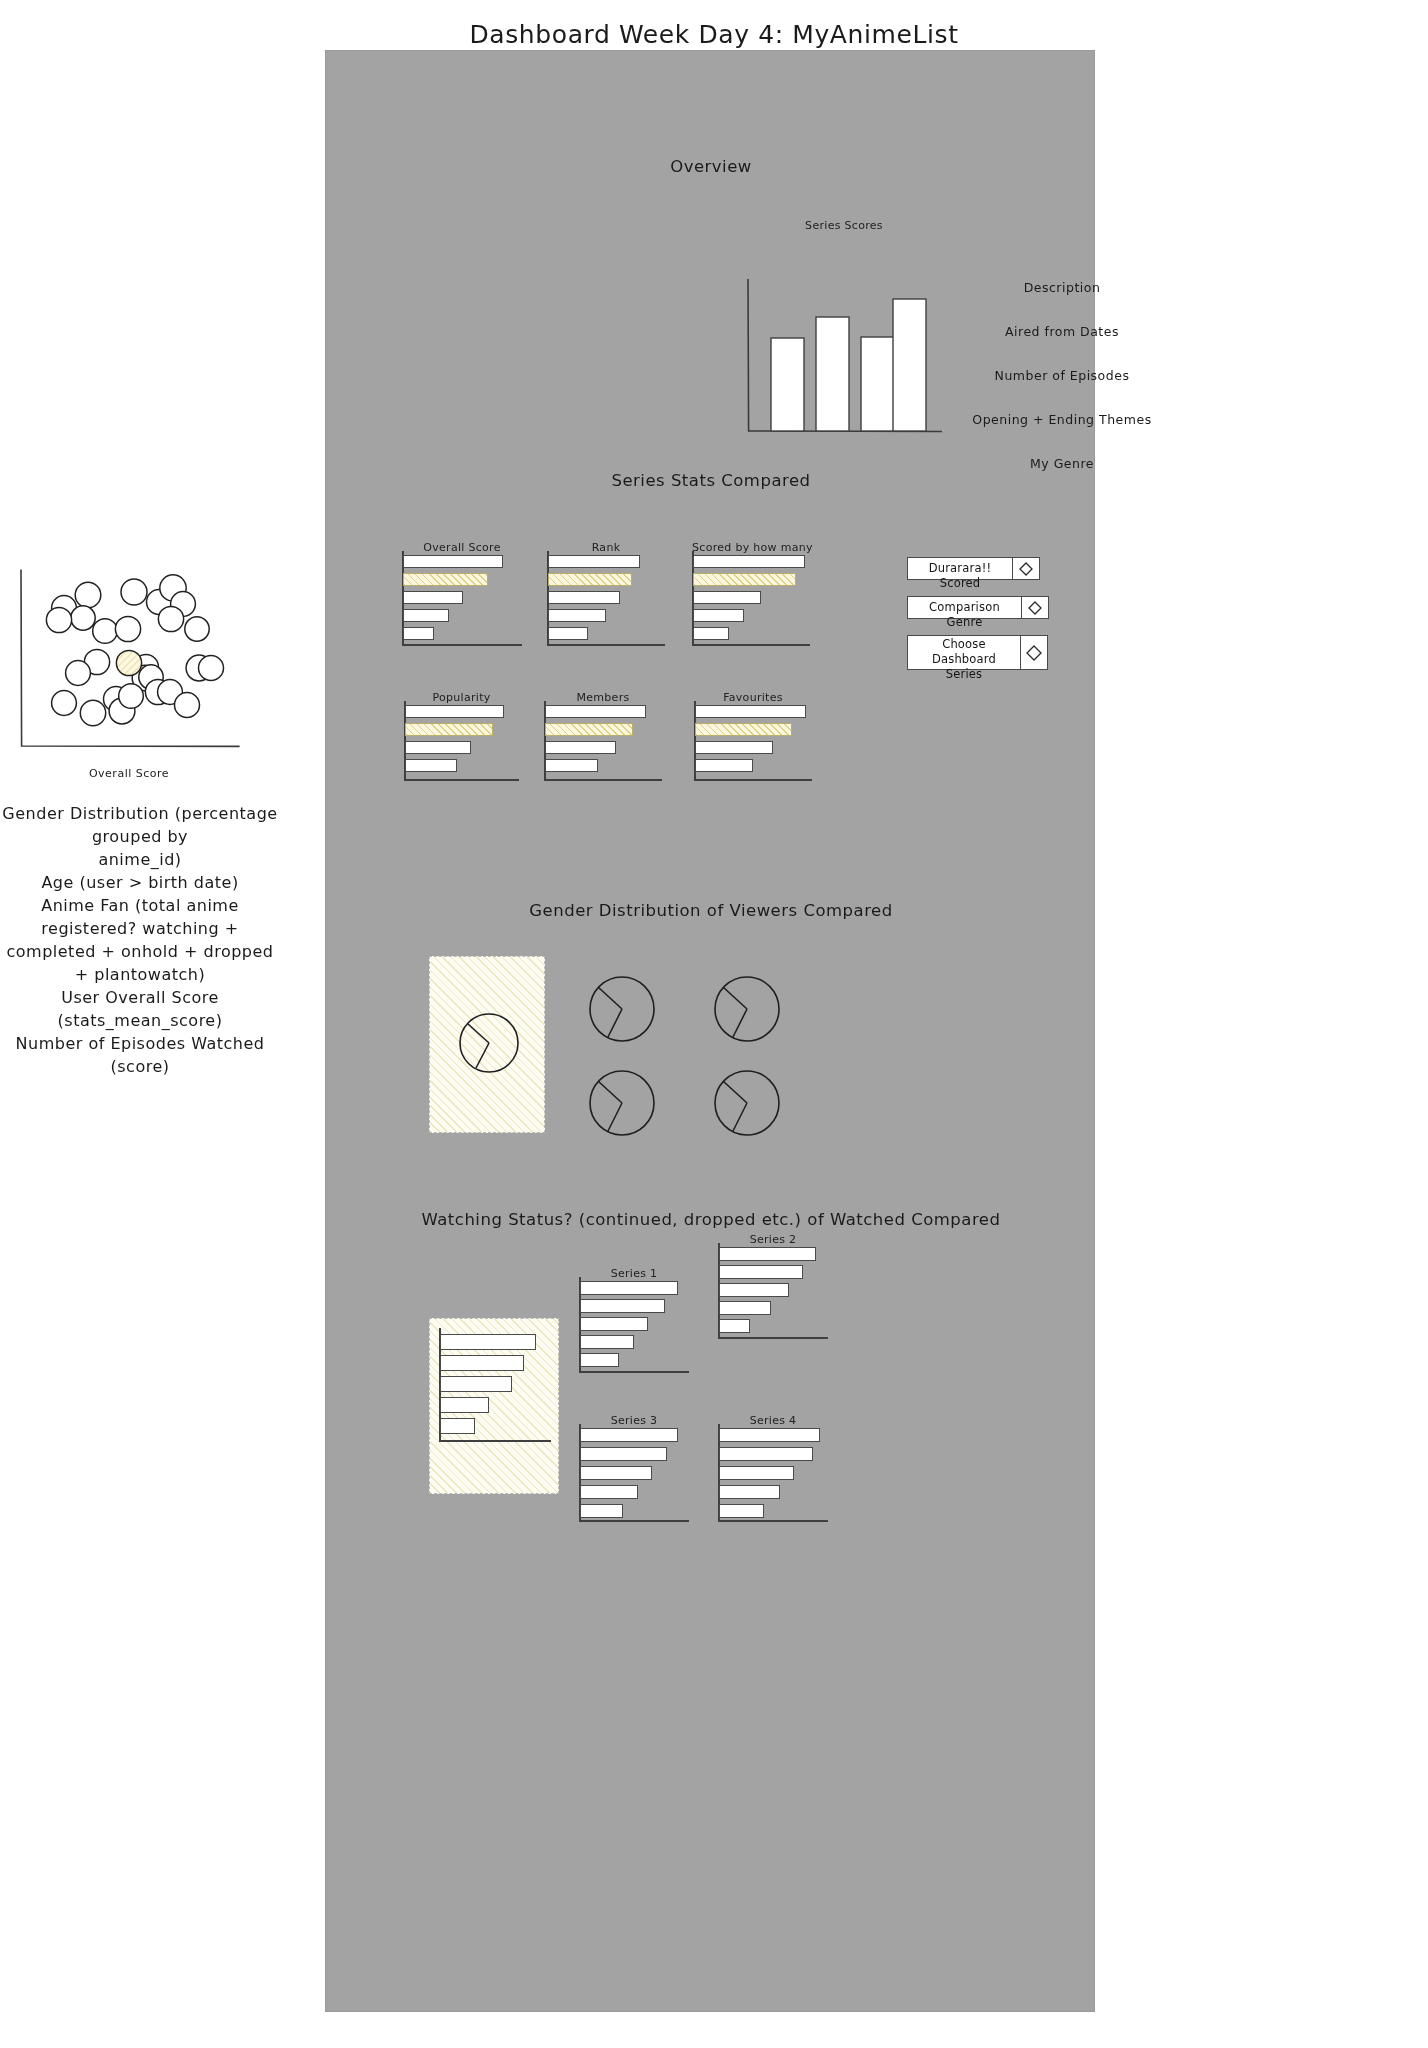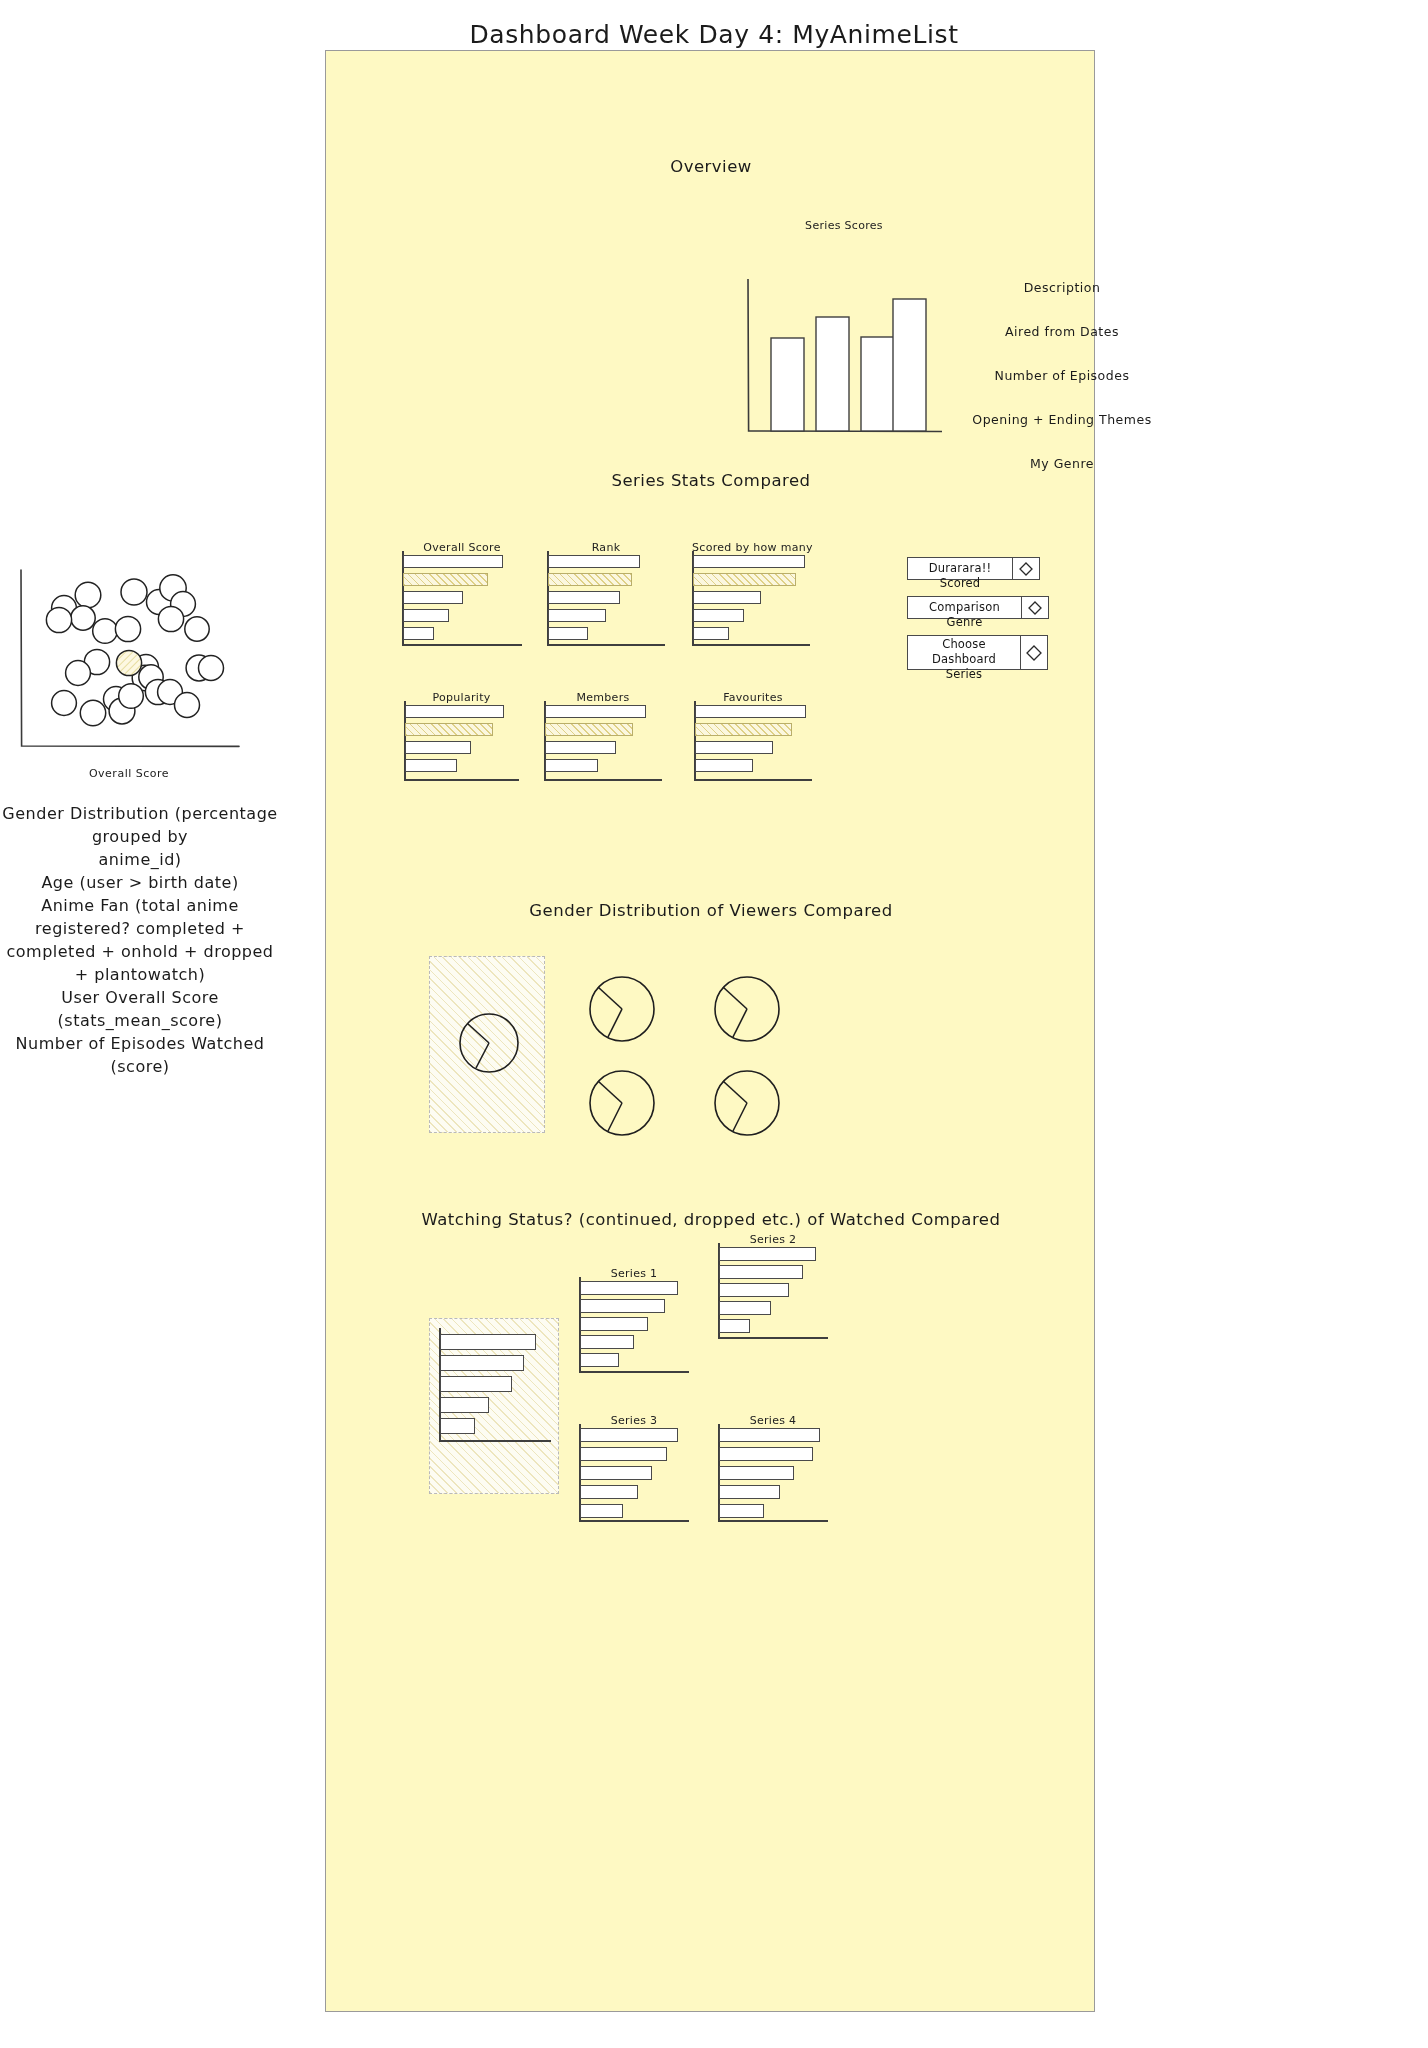--- a/index.html
+++ b/index.html
@@ -34,21 +34,21 @@
   }
 
   
   #main-frame {
     position: absolute;
     left: 325px;
     top: 50px;
     width: 770px;
     height: 1962px;
     border: 1px solid #9a9a9a;
-    background: #fef9c3;
+    background: #a3a3a3;
     box-sizing: border-box;
   }
 
   
   .section-heading {
     position: absolute;
     text-align: center;
     font-size: 16.5px;
     color: #1b1b1b;
     letter-spacing: 0.5px;
@@ -266,21 +266,21 @@
       <circle cx="111" cy="95" r="12.6" fill="url(#hatchScatter)" stroke="#222222" stroke-width="1.5"></circle>
     </svg>
   </div>
 
   <div id="scatter-xlabel" class="hand">Overall Score</div>
 
   <div id="sidebar-notes" class="hand">
     <div class="note-line">Gender Distribution (percentage grouped by</div>
     <div class="note-line">anime_id)</div>
     <div class="note-line">Age (user &gt; birth date)</div>
-    <div class="note-line">Anime Fan (total anime registered? completed +</div>
+    <div class="note-line">Anime Fan (total anime registered? watching +</div>
     <div class="note-line">completed + onhold + dropped + plantowatch)</div>
     <div class="note-line">User Overall Score (stats_mean_score)</div>
     <div class="note-line">Number of Episodes Watched (score)</div>
   </div>
 </div>
 
 <div id="main-frame">
 
   <div class="section-heading hand" style="left:0; top:92px; width:770px;">Overview</div>
 

